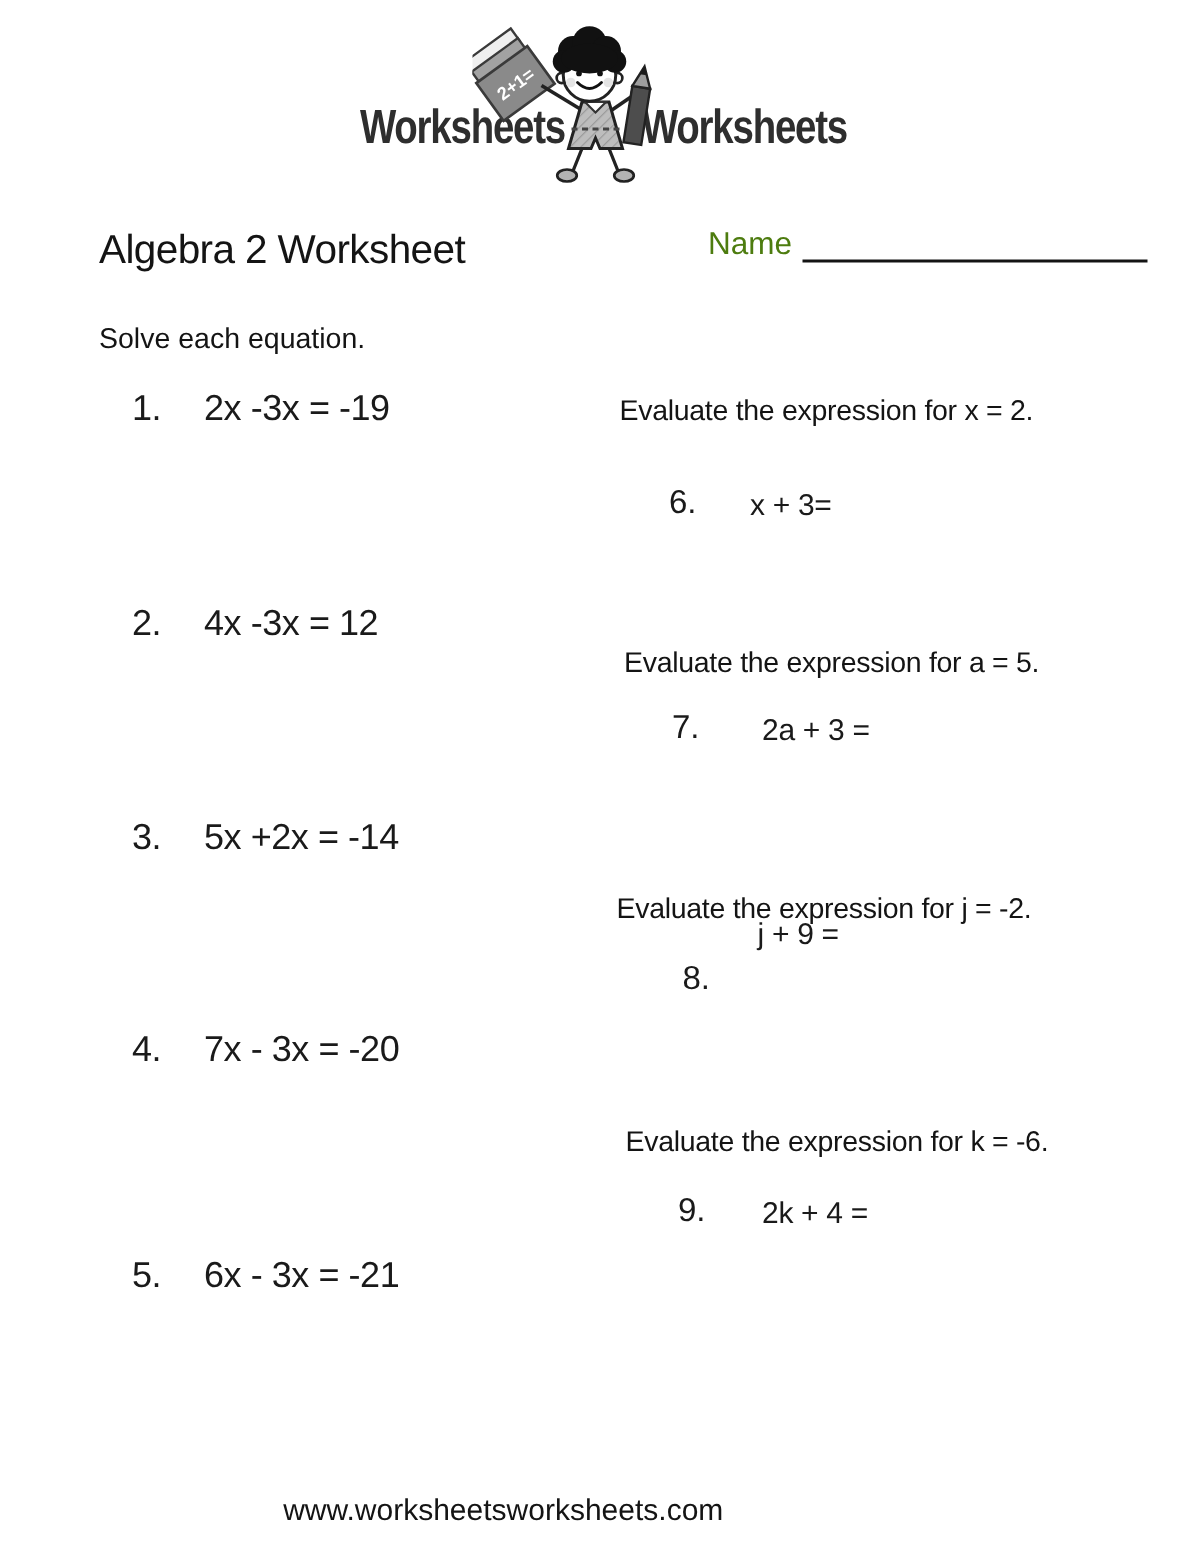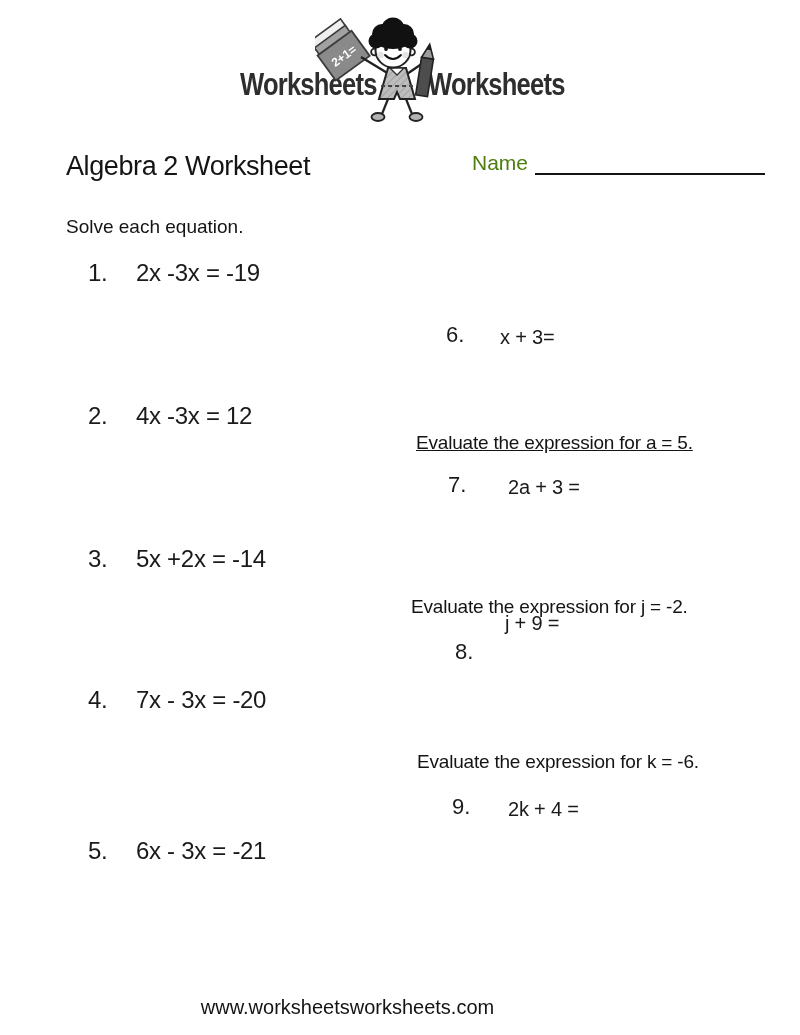--- a/index.html
+++ b/index.html
@@ -66,36 +66,35 @@
   .r3 { top: 545px; }
   .r4 { top: 686px; }
   .r5 { top: 837px; }
 
   
   .ev-prompt { font-size: 19px; color: #141414; letter-spacing: -0.2px; }
   .ev-num  { font-size: 22px; }
   .ev-expr { font-size: 20px; letter-spacing: -0.2px; }
   .p1 { left: 413px; top: 264px; }
   .n1 { left: 446px; top: 322px; } .x1 { left: 500px; top: 326px; }
-  .p2 { left: 416px; top: 432px; text-decoration: underline; }
+  .p2 { left: 416px; top: 432px; }
   .n2 { left: 448px; top: 472px; } .x2 { left: 508px; top: 476px; }
   .p3 { left: 411px; top: 596px; }
   .n3 { left: 455px; top: 639px; } .x3 { left: 505px; top: 612px; }
   .p4 { left: 417px; top: 751px; }
   .n4 { left: 452px; top: 794px; } .x4 { left: 508px; top: 798px; }
 
   
   .footer {
     position: absolute;
     left: 0; top: 996px;
     width: 100%;
     text-align: center;
     font-size: 20px;
     color: #141414;
-    margin-left: 12px;
   }
 </style>
 </head>
 <body>
 
 <div class="page">
 
   <div class="abs logo-text logo-left">Worksheets</div>
   <div class="abs logo-text logo-right">Worksheets</div>
 
@@ -173,20 +172,21 @@
   </div>
   <div class="eq-row r4">
     <span class="eq-num">4.</span>
     <span class="eq-text">7x - 3x = -20</span>
   </div>
   <div class="eq-row r5">
     <span class="eq-num">5.</span>
     <span class="eq-text">6x - 3x = -21</span>
   </div>
 
+  <div class="abs ev-prompt p1">Evaluate the expression for x = 2.</div>
   <span class="abs ev-num n1">6.</span>
   <span class="abs ev-expr x1">x + 3=</span>
 
   <div class="abs ev-prompt p2">Evaluate the expression for a = 5.</div>
   <span class="abs ev-num n2">7.</span>
   <span class="abs ev-expr x2">2a + 3 =</span>
 
   <div class="abs ev-prompt p3">Evaluate the expression for j = -2.</div>
   <span class="abs ev-num n3">8.</span>
   <span class="abs ev-expr x3">j + 9 =</span>

